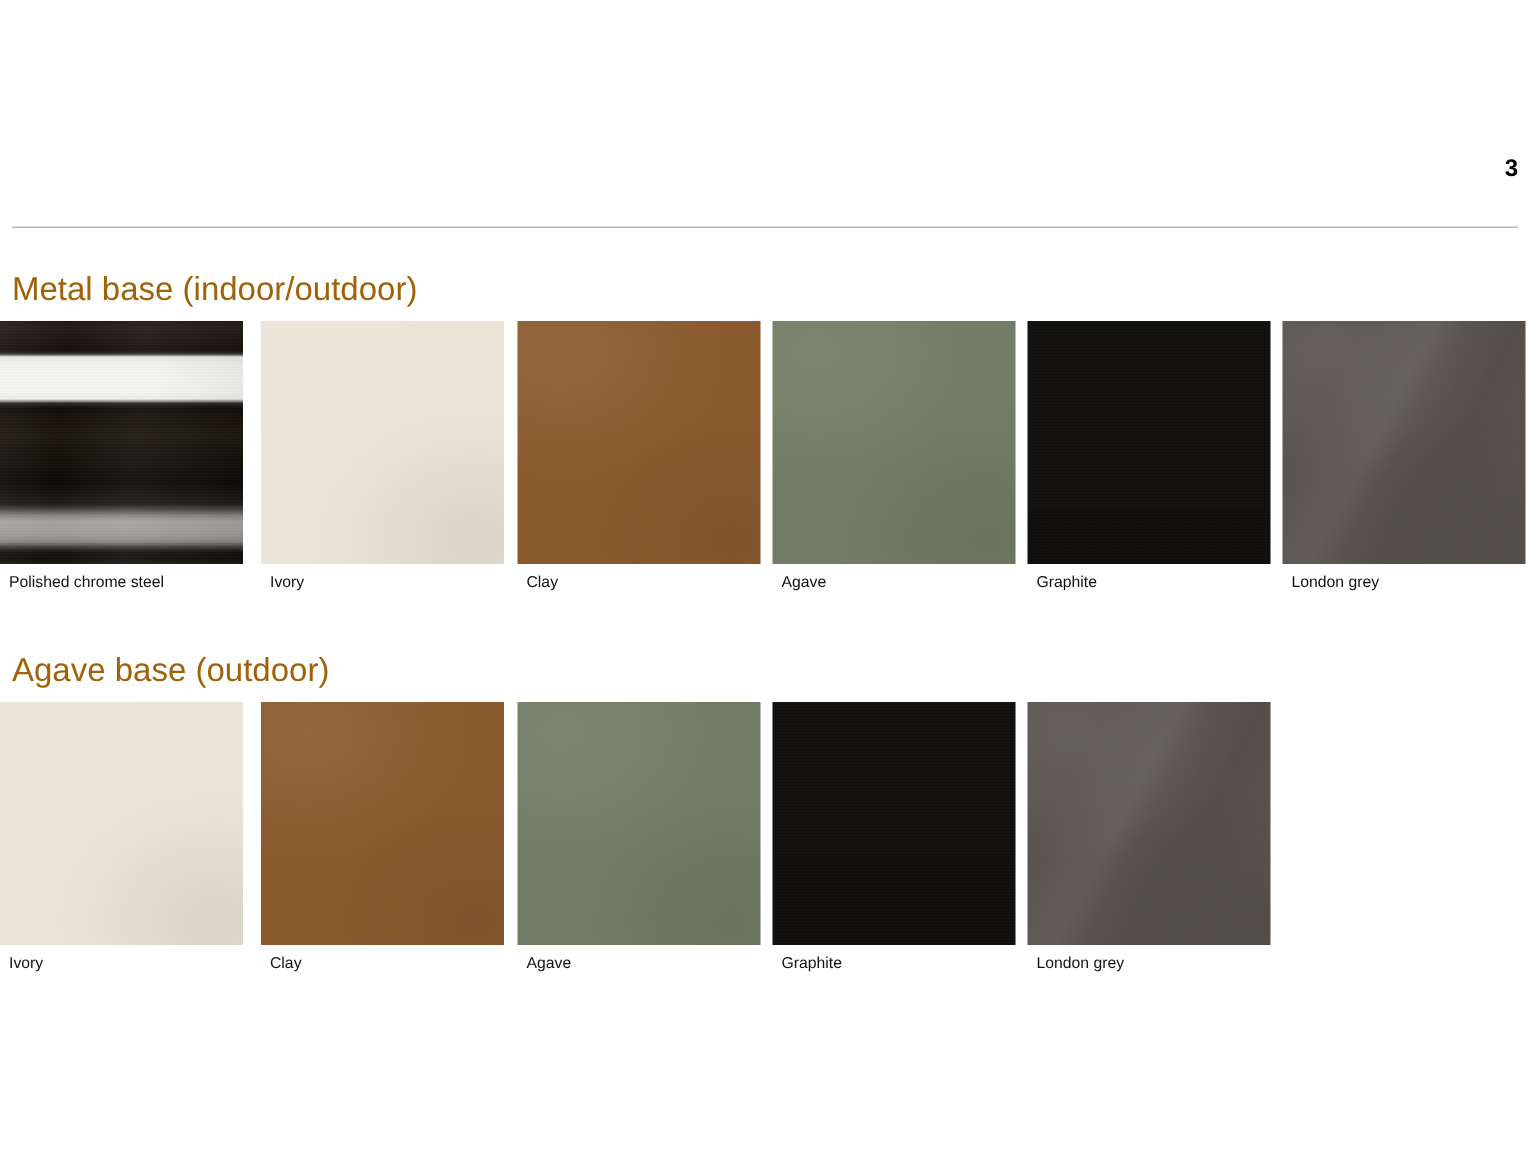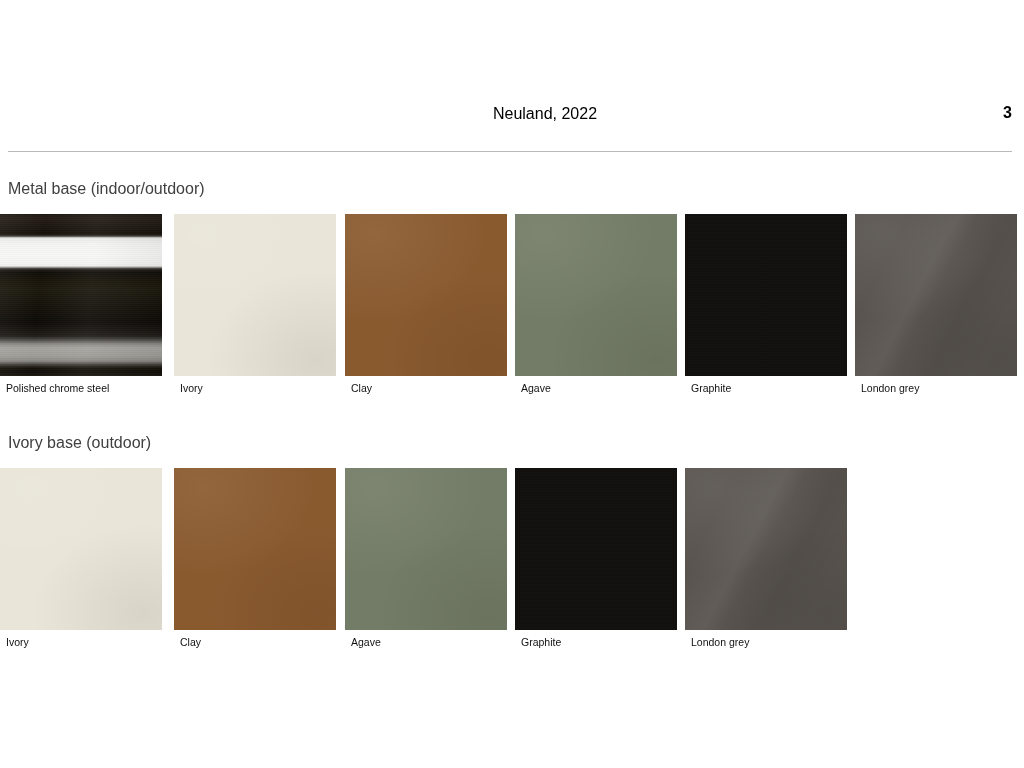--- a/index.html
+++ b/index.html
@@ -76,23 +76,23 @@
   
   .section {
     position: absolute;
     left: 0;
     width: 1024px;
   }
   .section-title {
     position: absolute;
     left: 8px;
     top: 0;
-    font-size: 16px;
-    font-weight: 400;
-    color: #404040;
+    font-size: 22px;
+    font-weight: 400;
+    color: #a16207;
     white-space: nowrap;
   }
 
   .swatch-row {
     position: absolute;
     left: 0;
     top: 34px;
     width: 1024px;
     height: 185px;
   }
@@ -181,21 +181,20 @@
     opacity: 0.5;
     pointer-events: none;
   }
 </style>
 </head>
 <body>
 
 <div class="page">
 
   <div class="header">
-    <div class="doc-subtitle">Neuland, 2022</div>
     <div class="page-number">3</div>
   </div>
   <div class="header-rule"></div>
 
   <div id="sections-host">
       <div class="section" style="top: 180px;">
         <div class="section-title">Metal base (indoor/outdoor)</div>
         <div class="swatch-row">
           <div class="swatch-cell" style="left: 0px;">
             <div class="swatch chrome">
@@ -220,21 +219,21 @@
             <div class="swatch tex-grain" style="background: rgb(15, 14, 12);"></div>
             <div class="swatch-label">Graphite</div>
           </div>
           <div class="swatch-cell" style="left: 855px;">
             <div class="swatch tex-diag tex-soft" style="background: rgb(88, 83, 78);"></div>
             <div class="swatch-label">London grey</div>
           </div>
         </div>
       </div>
       <div class="section" style="top: 434px;">
-        <div class="section-title">Ivory base (outdoor)</div>
+        <div class="section-title">Agave base (outdoor)</div>
         <div class="swatch-row">
           <div class="swatch-cell" style="left: 0px;">
             <div class="swatch tex-soft" style="background: rgb(233, 229, 216);"></div>
             <div class="swatch-label">Ivory</div>
           </div>
           <div class="swatch-cell" style="left: 174px;">
             <div class="swatch tex-soft" style="background: rgb(138, 90, 47);"></div>
             <div class="swatch-label">Clay</div>
           </div>
           <div class="swatch-cell" style="left: 345px;">

